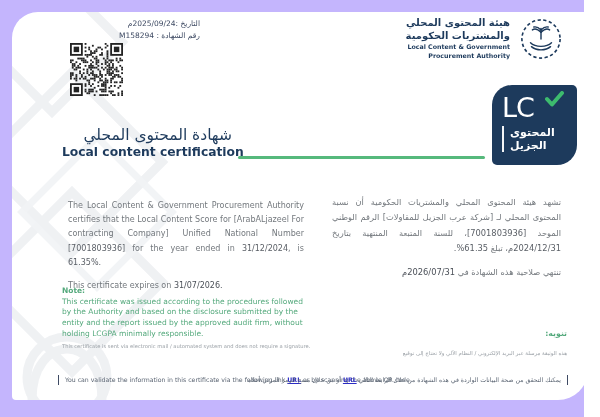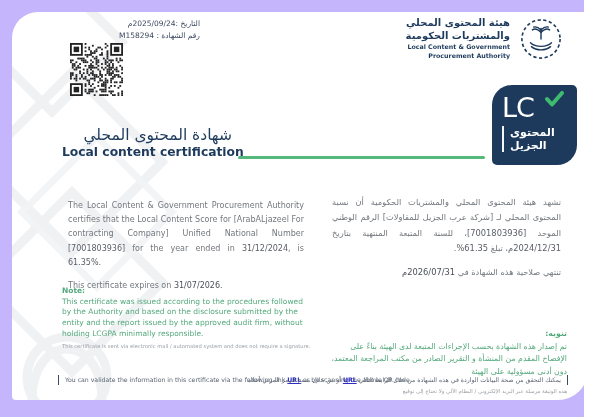--- a/index.html
+++ b/index.html
@@ -411,21 +411,20 @@
     </div>
 
     <div class="note-en">
       <div class="n-title">Note:</div>
       <div>This certificate was issued according to the procedures followed by the Authority and based on the disclosure submitted by the entity and the report issued by the approved audit firm, without holding LCGPA minimally responsible.</div>
       <div class="n-small">This certificate is sent via electronic mail / automated system and does not require a signature.</div>
     </div>
 
     <div class="note-ar">
       <div class="n-title">تنويه:</div>
-      <div>تم إصدار هذه الشهادة بحسب الإجراءات المتبعة لدى الهيئة بناءً على الإفصاح المقدم من المنشأة و التقرير الصادر من مكتب المراجعة المعتمد، دون أدنى مسؤولية على الهيئة</div>
       <div class="n-small">هذه الوثيقة مرسلة عبر البريد الإلكتروني / النظام الآلي ولا تحتاج إلى توقيع</div>
     </div>
 
     <div class="footer-en">
       <span>You can validate the information in this certificate via the following link </span><a class="link">URL</a><span> or by scanning the above QR code</span>
     </div>
 
     <div class="footer-ar">
       <span>يمكنك التحقق من صحة البيانات الواردة في هذه الشهادة من خلال الرابط التالي </span><a class="link">URL</a><span> أو من خلال مسح الرمز المرئي أعلاه</span>
     </div>

